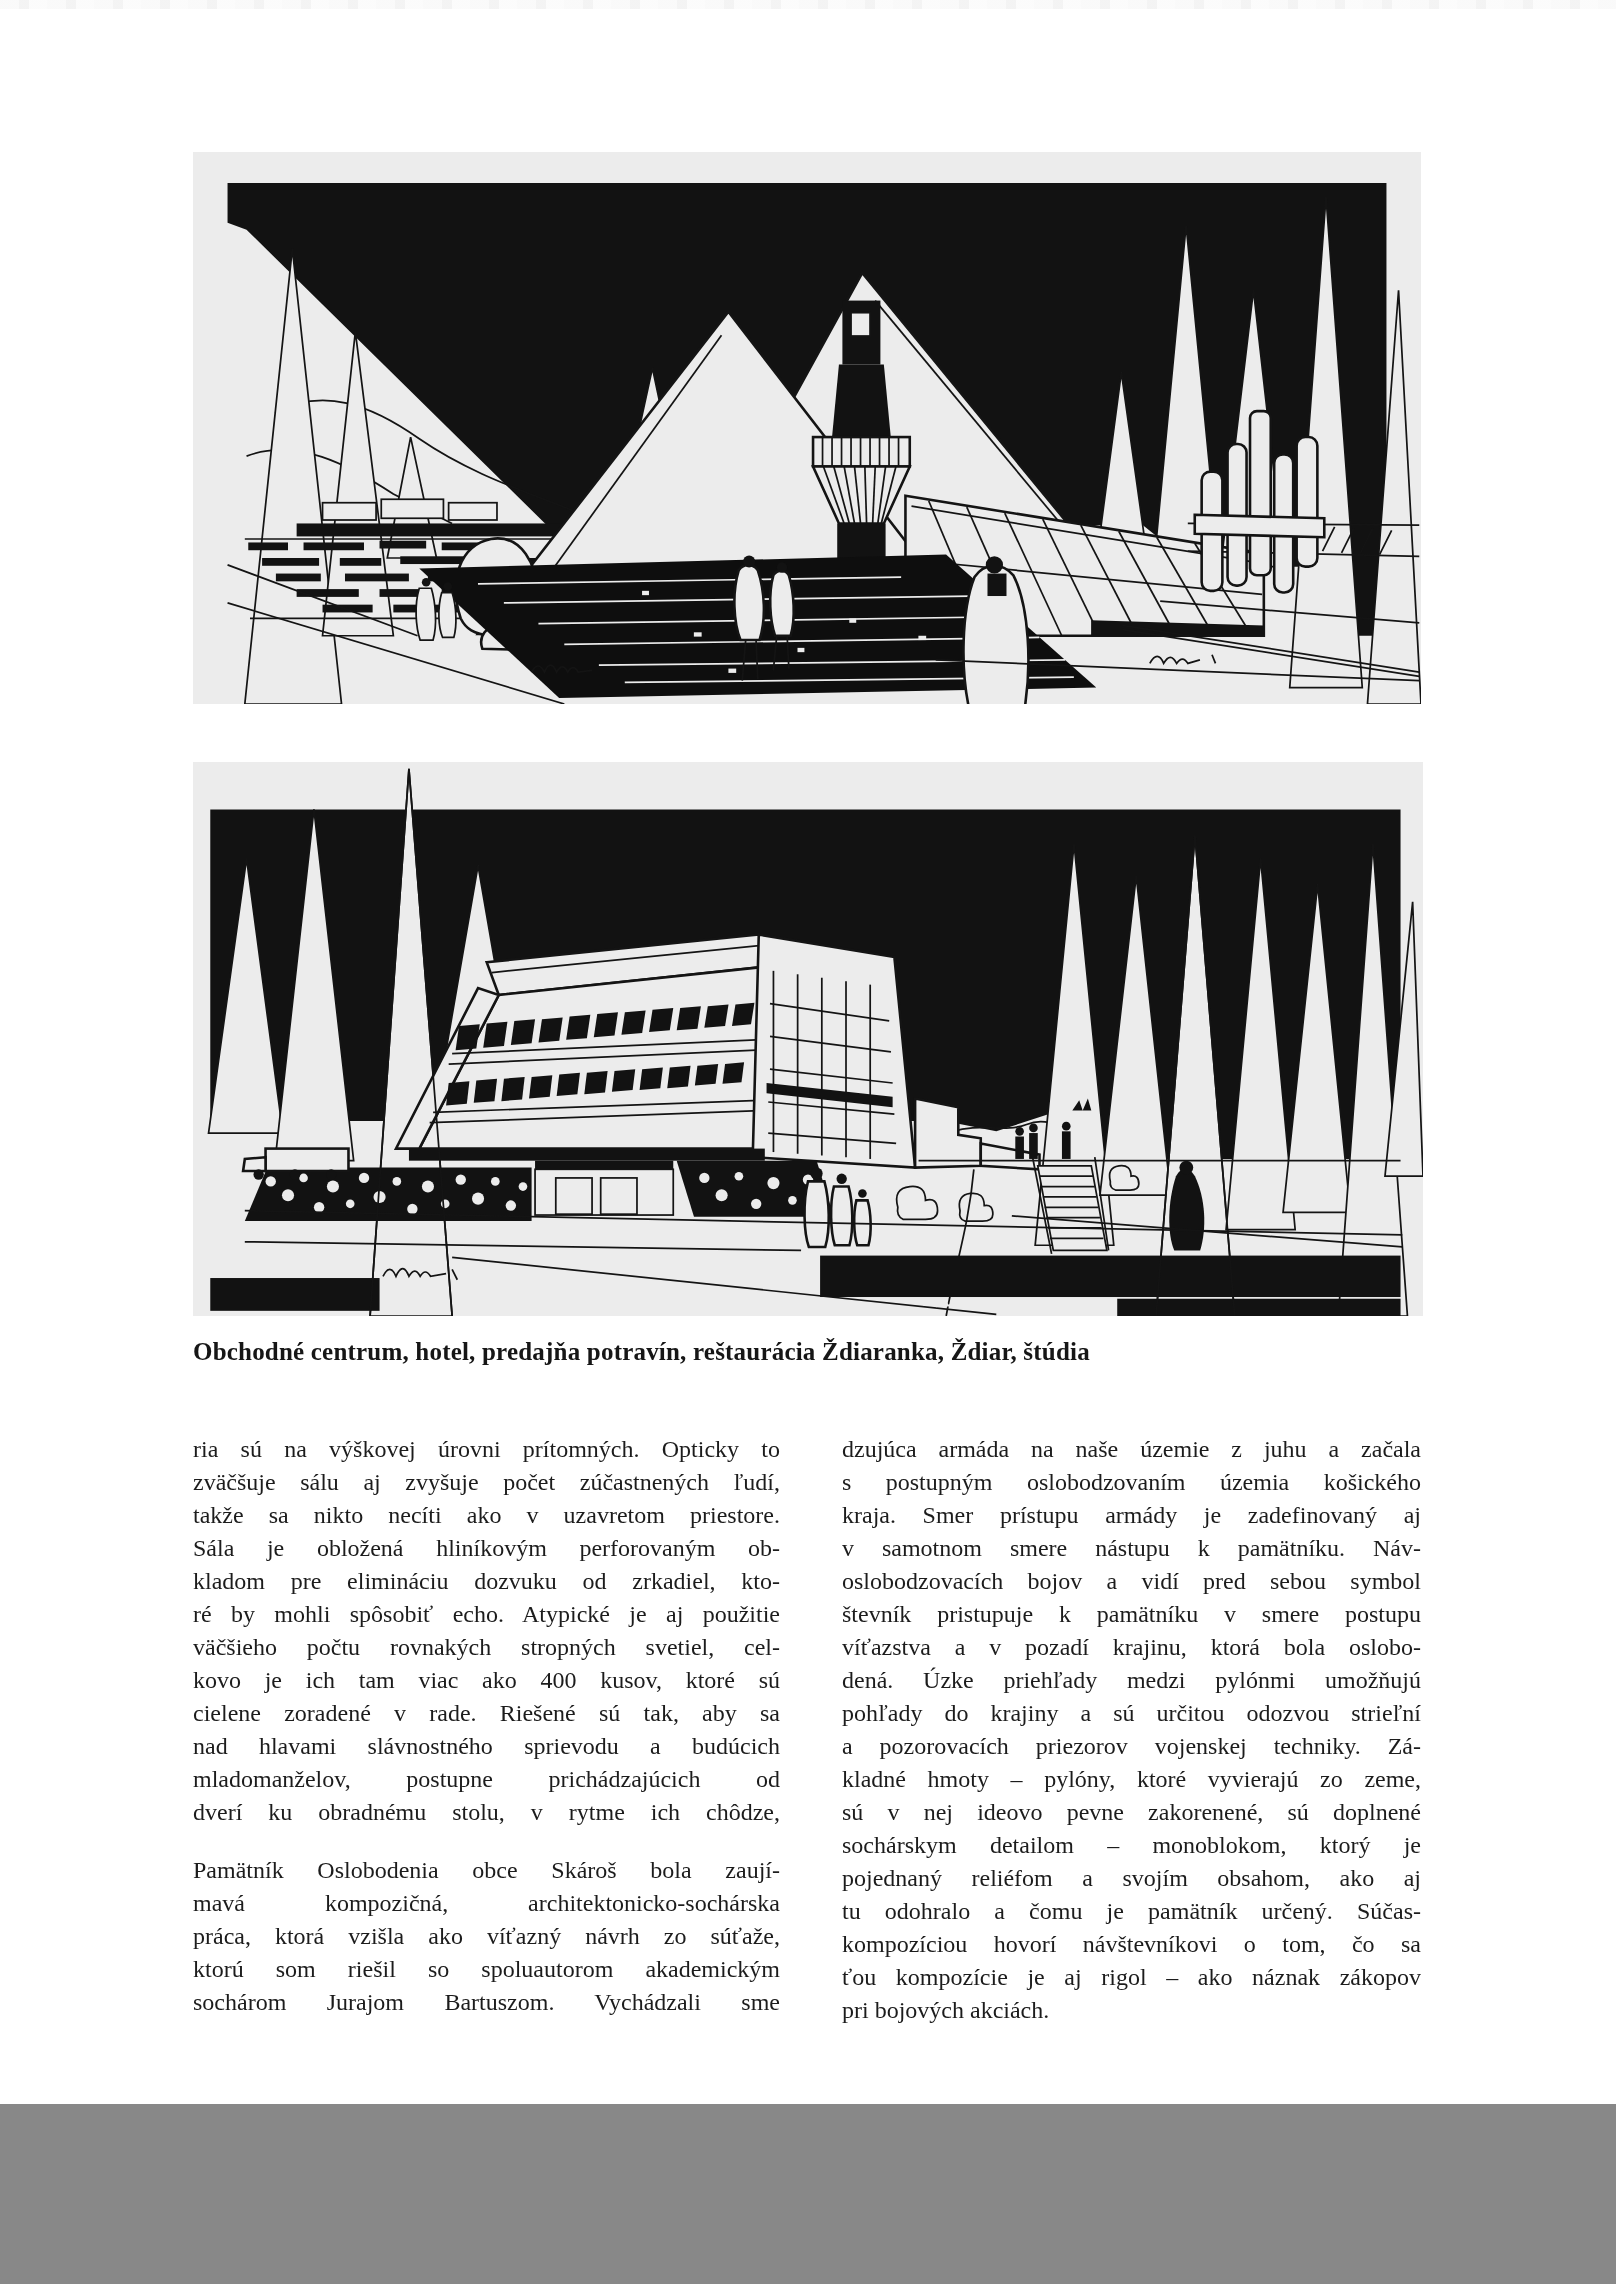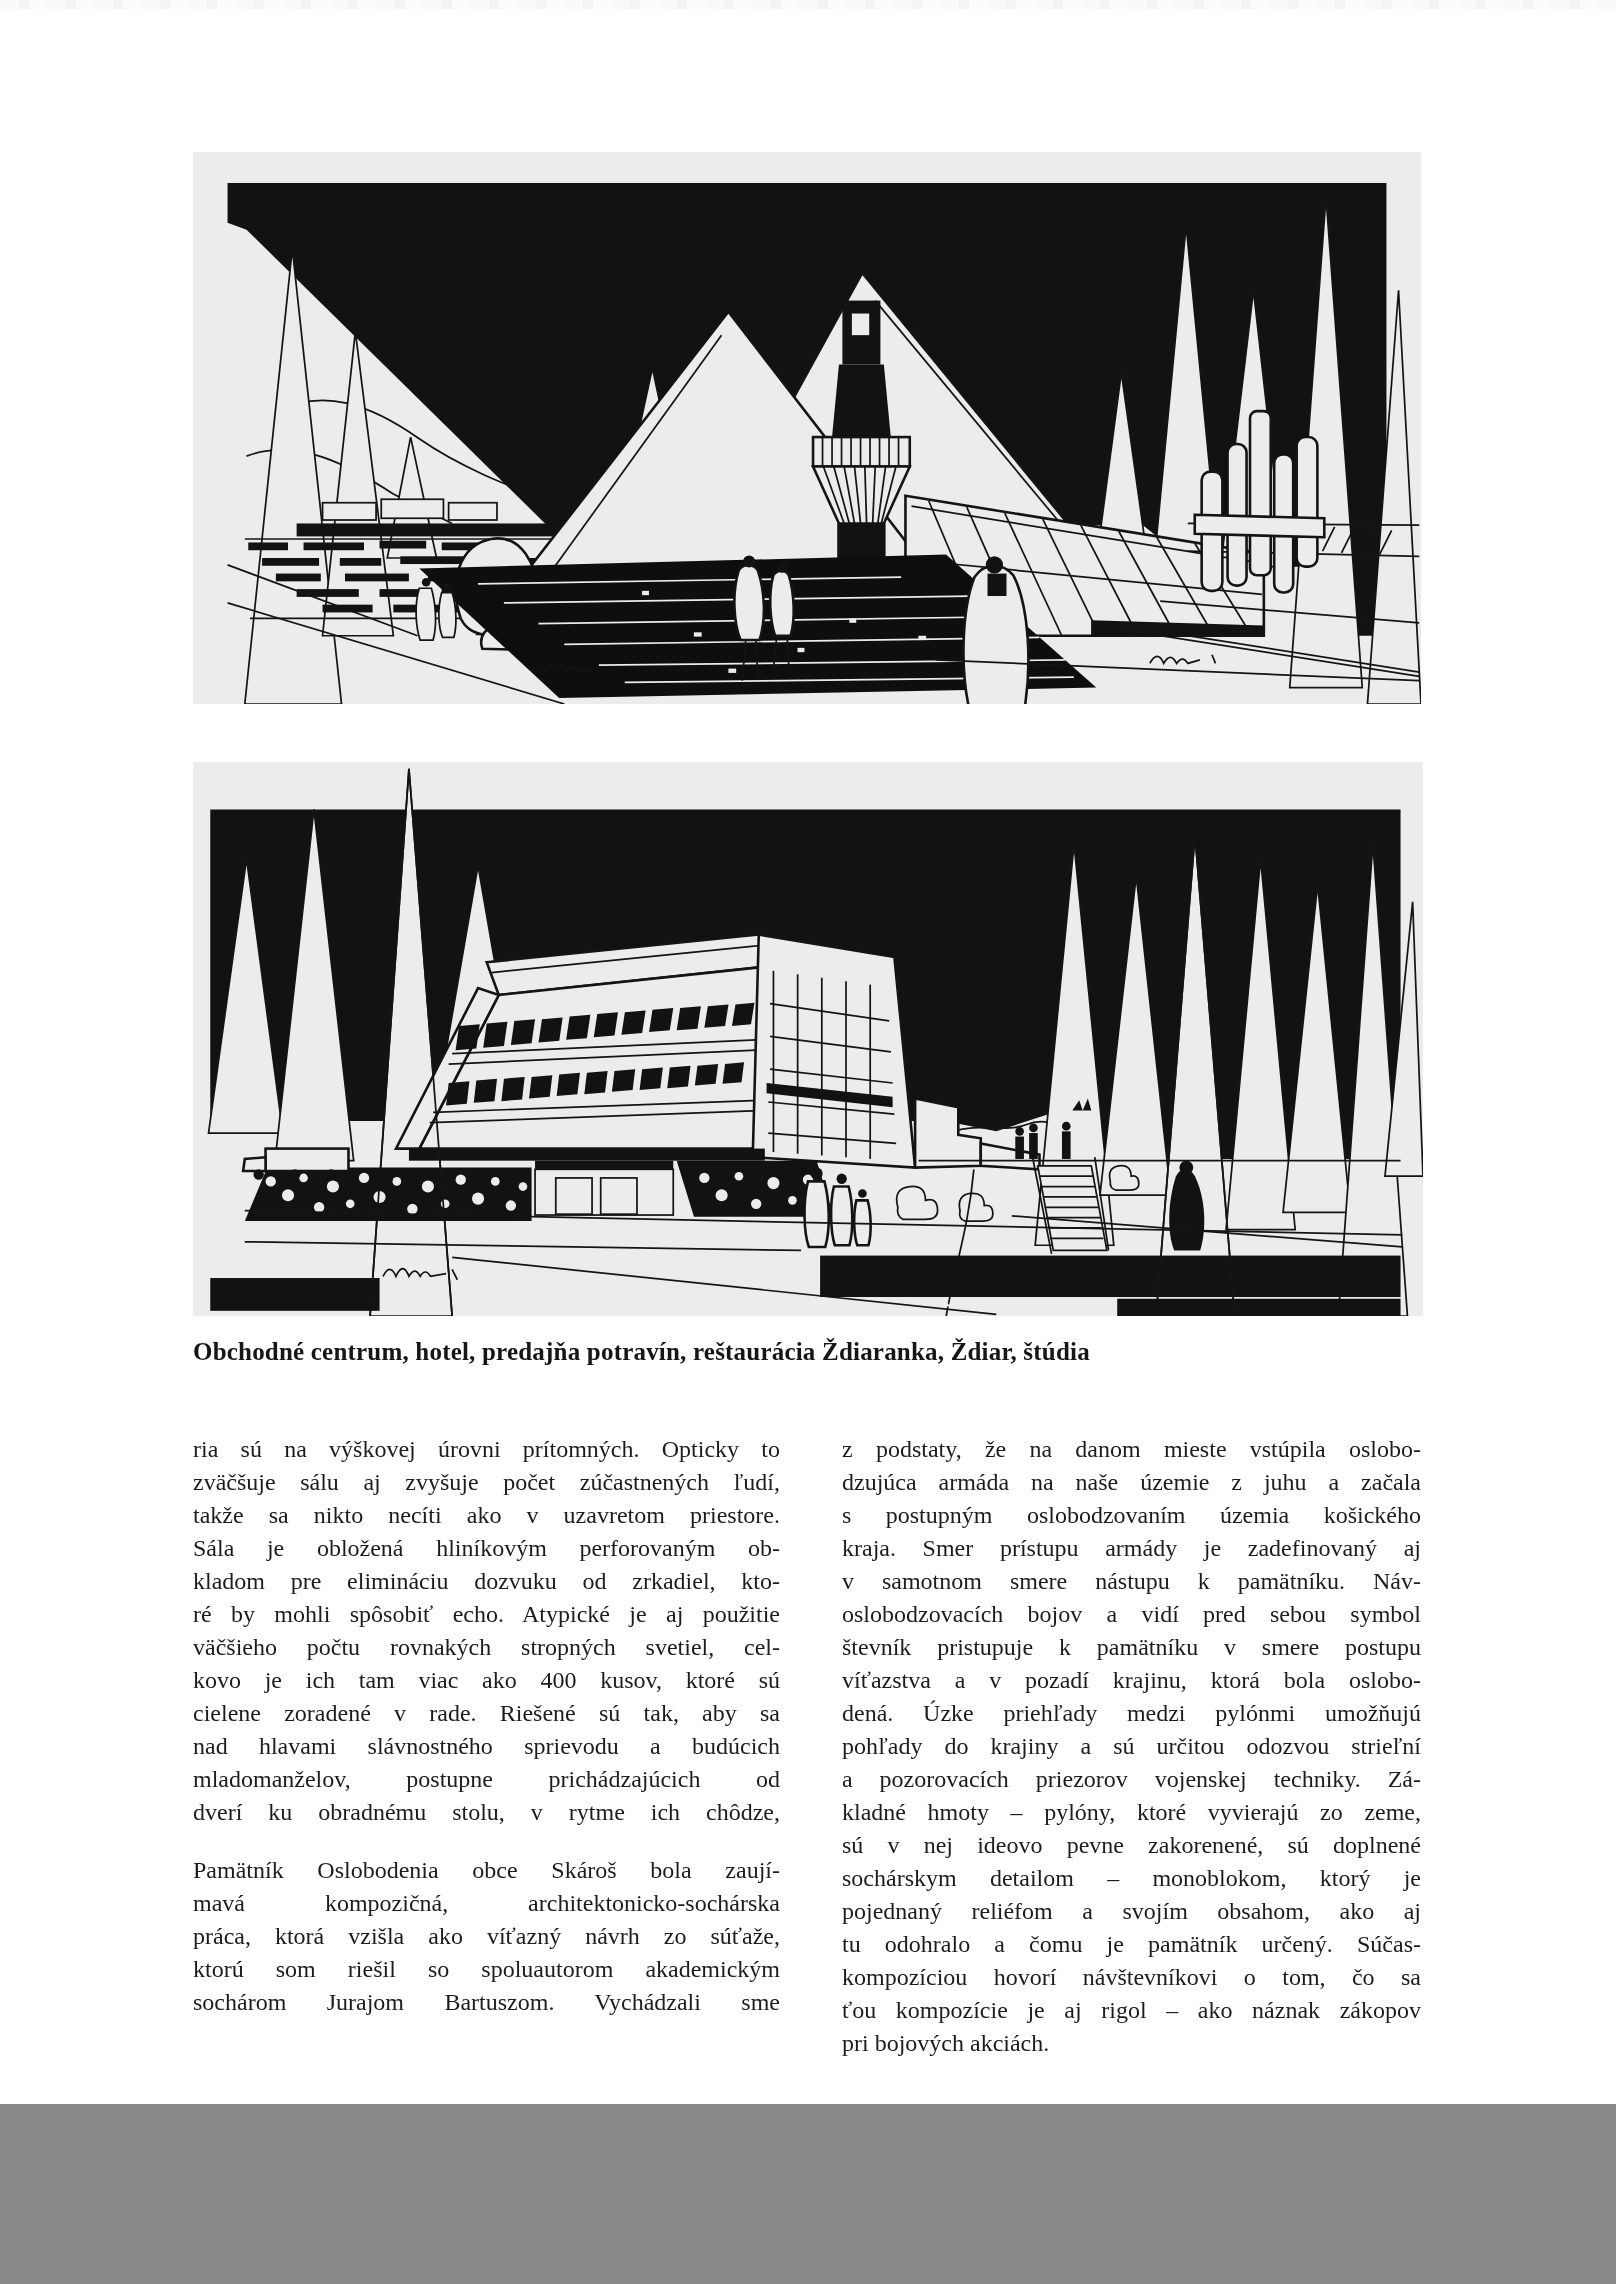--- a/index.html
+++ b/index.html
@@ -479,21 +479,20 @@
     <div class="para">
         <div class="tline">Pamätník Oslobodenia obce Skároš bola zaují-</div>
         <div class="tline">mavá kompozičná, architektonicko-sochárska</div>
         <div class="tline">práca, ktorá vzišla ako víťazný návrh zo súťaže,</div>
         <div class="tline">ktorú som riešil so spoluautorom akademickým</div>
         <div class="tline">sochárom Jurajom Bartuszom. Vychádzali sme</div>
       </div>
   </div>
   <div class="col" id="col-right">
     <div class="para">
-        <div class="tline">z podstaty, že na danom mieste vstúpila oslobo-</div>
         <div class="tline">dzujúca armáda na naše územie z juhu a začala</div>
         <div class="tline">s postupným oslobodzovaním územia košického</div>
         <div class="tline">kraja. Smer prístupu armády je zadefinovaný aj</div>
         <div class="tline">v samotnom smere nástupu k pamätníku. Náv-</div>
         <div class="tline">oslobodzovacích bojov a vidí pred sebou symbol</div>
         <div class="tline">števník pristupuje k pamätníku v smere postupu</div>
         <div class="tline">víťazstva a v pozadí krajinu, ktorá bola oslobo-</div>
         <div class="tline">dená. Úzke priehľady medzi pylónmi umožňujú</div>
         <div class="tline">pohľady do krajiny a sú určitou odozvou strieľní</div>
         <div class="tline">a pozorovacích priezorov vojenskej techniky. Zá-</div>

